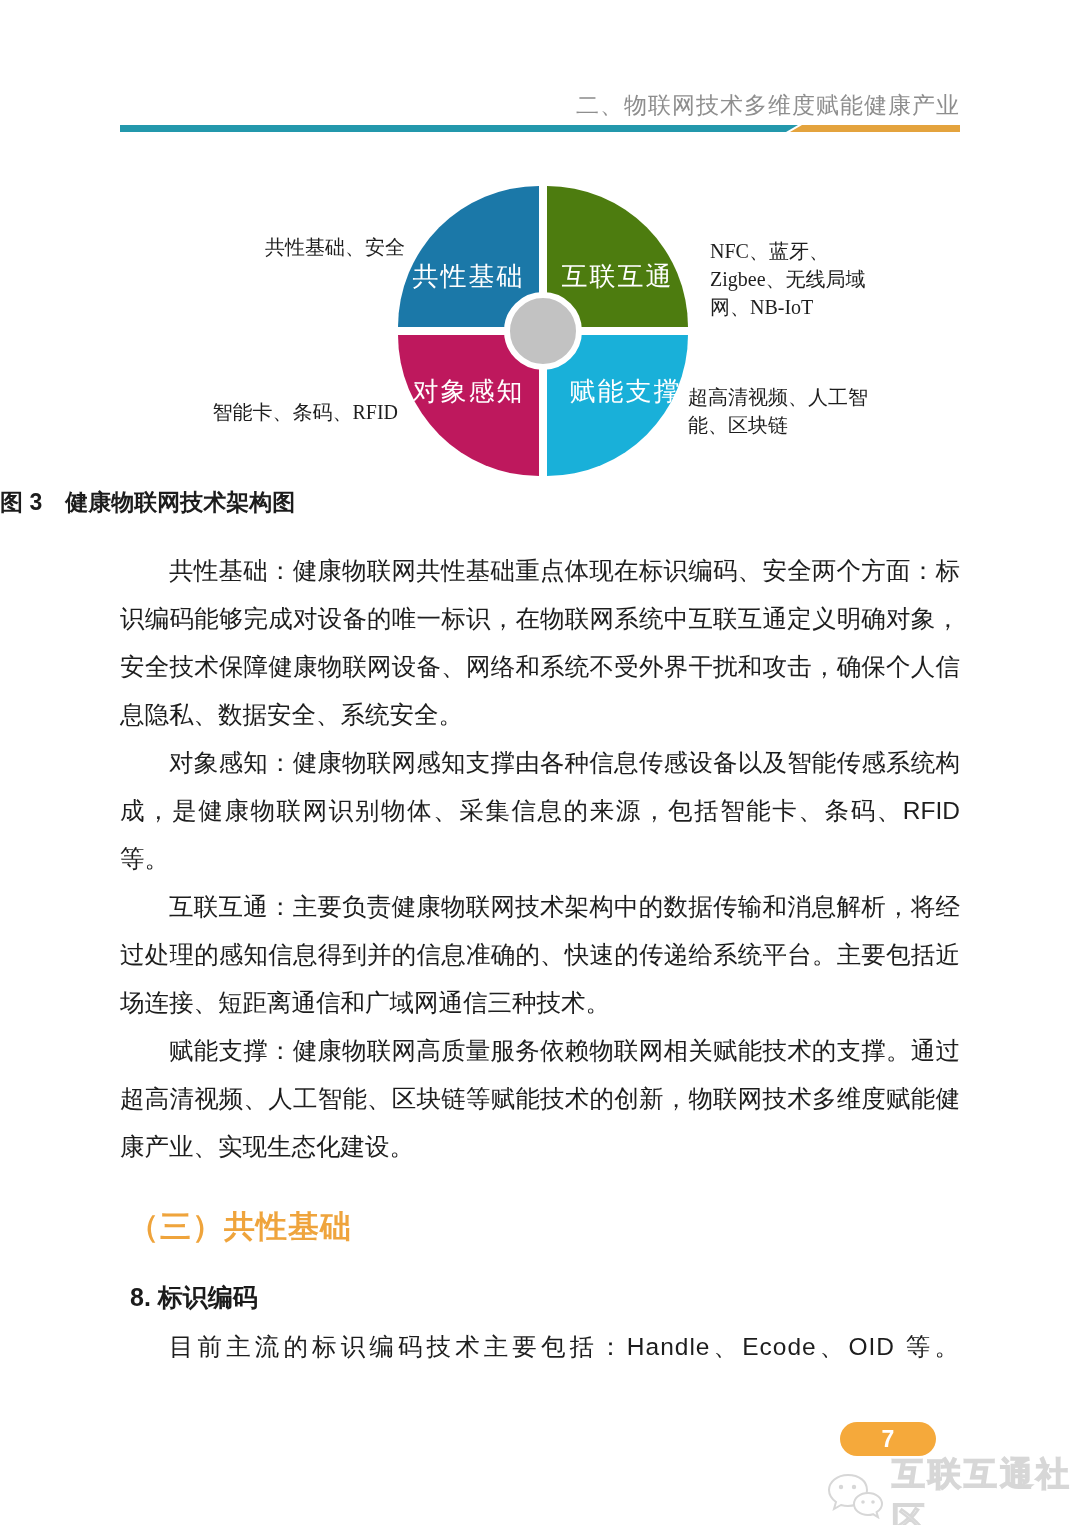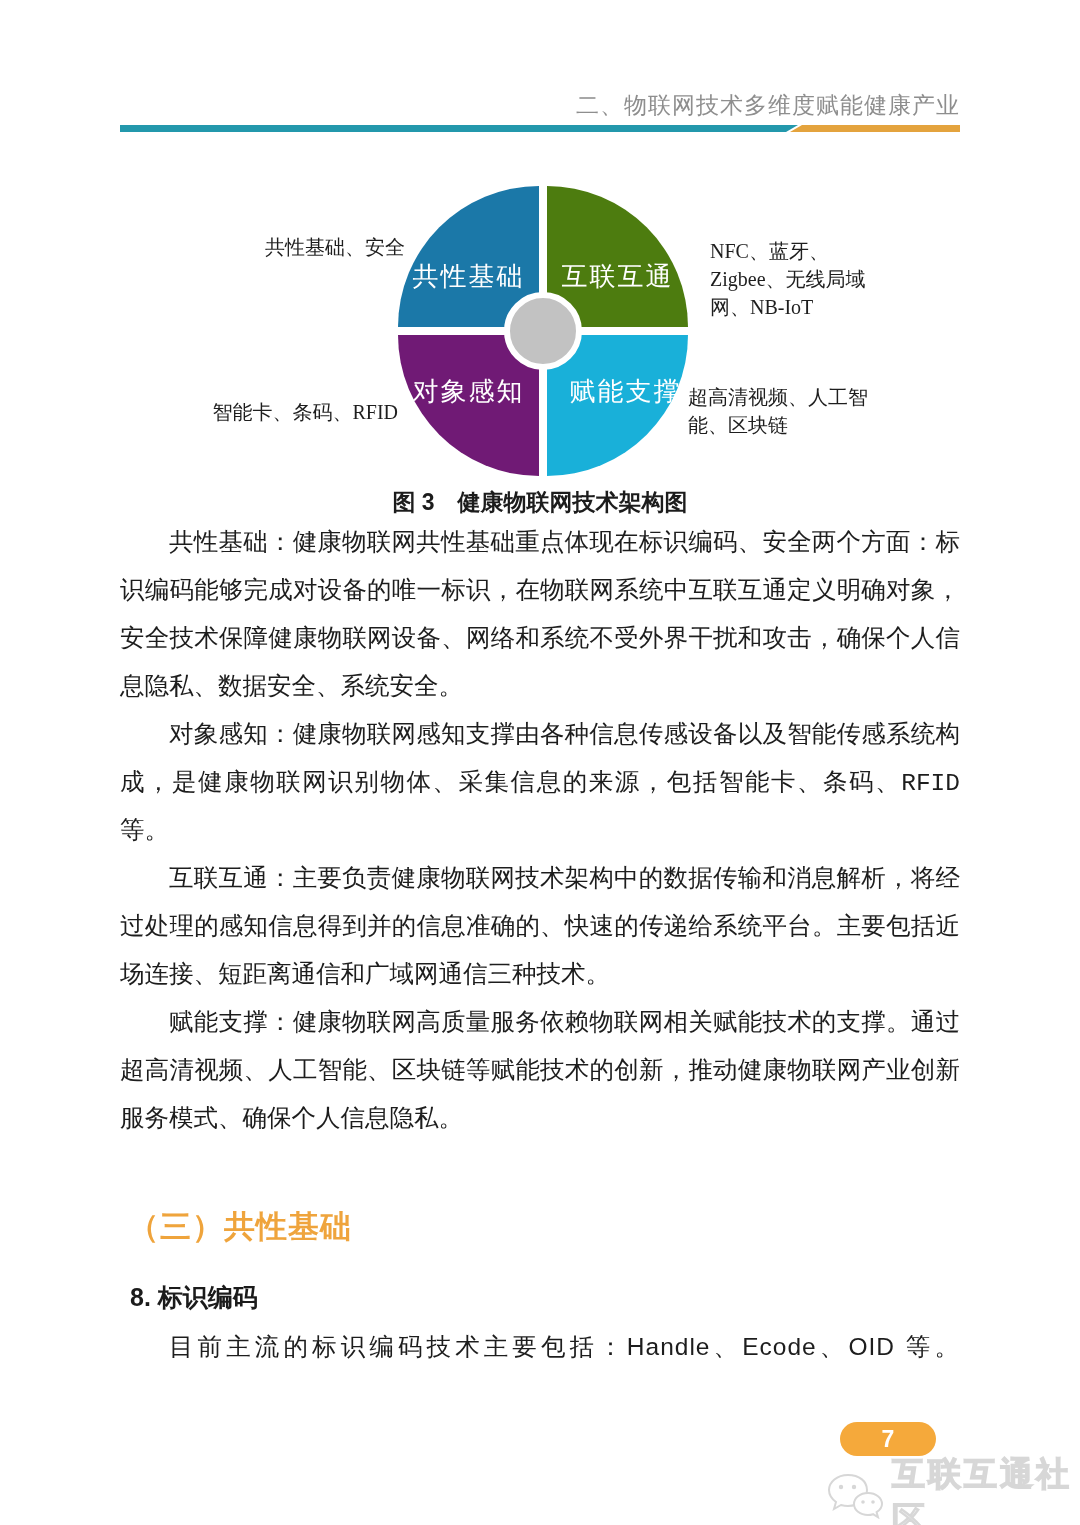--- a/index.html
+++ b/index.html
@@ -85,33 +85,31 @@
   }
   .note-tl { left: 240px; top: 233px; width: 165px; text-align: right; }
   .note-tr { left: 710px; top: 237px; width: 190px; }
   .note-bl { left: 208px; top: 398px; width: 190px; text-align: right; }
   .note-br { left: 688px; top: 383px; width: 195px; }
 
   .caption {
     position: absolute;
     left: 0; top: 487px;
     width: 1080px;
-    text-align: center;
     font-size: 23px;
     font-weight: bold;
     color: #1c1c1c;
   }
 
   
   .body-text {
     position: absolute;
     left: 120px;
-    top: 520px;
+    top: 547px;
     width: 840px;
-    font-family: Liberation Mono, monospace;
   }
   .body-text p {
     font-size: 24.5px;
     line-height: 48px;
     color: #1d1d1d;
     text-align: justify;
     text-indent: 2em;
   }
 
   .section-heading {
@@ -187,41 +185,41 @@
     <div class="rule-orange" style="background-color: rgb(228, 163, 61);"></div>
   </div>
 
   <div class="pie">
     <div class="quad tl" style="background-color: rgb(27, 120, 168);">
       <span>共性基础</span>
     </div>
     <div class="quad tr" style="background-color: #4d7c0f;">
       <span>互联互通</span>
     </div>
-    <div class="quad bl" style="background-color: #701a75;">
+    <div class="quad bl" style="background-color: #be185d;">
       <span>对象感知</span>
     </div>
     <div class="quad br" style="background-color: rgb(25, 176, 217);">
       <span>赋能支撑</span>
     </div>
     <div class="hub" style="background-color: rgb(194, 194, 194);"></div>
   </div>
 
   <div class="fig-note note-tl">共性基础、安全</div>
   <div class="fig-note note-tr">NFC、蓝牙、Zigbee、无线局域网、NB-IoT</div>
   <div class="fig-note note-bl">智能卡、条码、RFID</div>
   <div class="fig-note note-br">超高清视频、人工智能、区块链</div>
 
   <div class="caption">图 3　健康物联网技术架构图</div>
 
   <div class="body-text">
     <p>共性基础：健康物联网共性基础重点体现在标识编码、安全两个方面：标识编码能够完成对设备的唯一标识，在物联网系统中互联互通定义明确对象，安全技术保障健康物联网设备、网络和系统不受外界干扰和攻击，确保个人信息隐私、数据安全、系统安全。</p>
     <p>对象感知：健康物联网感知支撑由各种信息传感设备以及智能传感系统构成，是健康物联网识别物体、采集信息的来源，包括智能卡、条码、RFID 等。</p>
     <p>互联互通：主要负责健康物联网技术架构中的数据传输和消息解析，将经过处理的感知信息得到并的信息准确的、快速的传递给系统平台。主要包括近场连接、短距离通信和广域网通信三种技术。</p>
-    <p>赋能支撑：健康物联网高质量服务依赖物联网相关赋能技术的支撑。通过超高清视频、人工智能、区块链等赋能技术的创新，推动健康物联网产业创新服务模式、确保个人信息隐私。</p>
+    <p>赋能支撑：健康物联网高质量服务依赖物联网相关赋能技术的支撑。通过超高清视频、人工智能、区块链等赋能技术的创新，物联网技术多维度赋能健康产业、实现生态化建设。</p>
   </div>
 
   <div class="section-heading" style="color: rgb(239, 164, 60);">（三）共性基础</div>
   <div class="sub-heading">8. 标识编码</div>
 
   <div class="final-par">目前主流的标识编码技术主要包括：Handle、Ecode、OID 等。</div>
 
   <div class="page-badge" style="background-color: rgb(245, 169, 59);">7</div>
 
   <div class="watermark">

